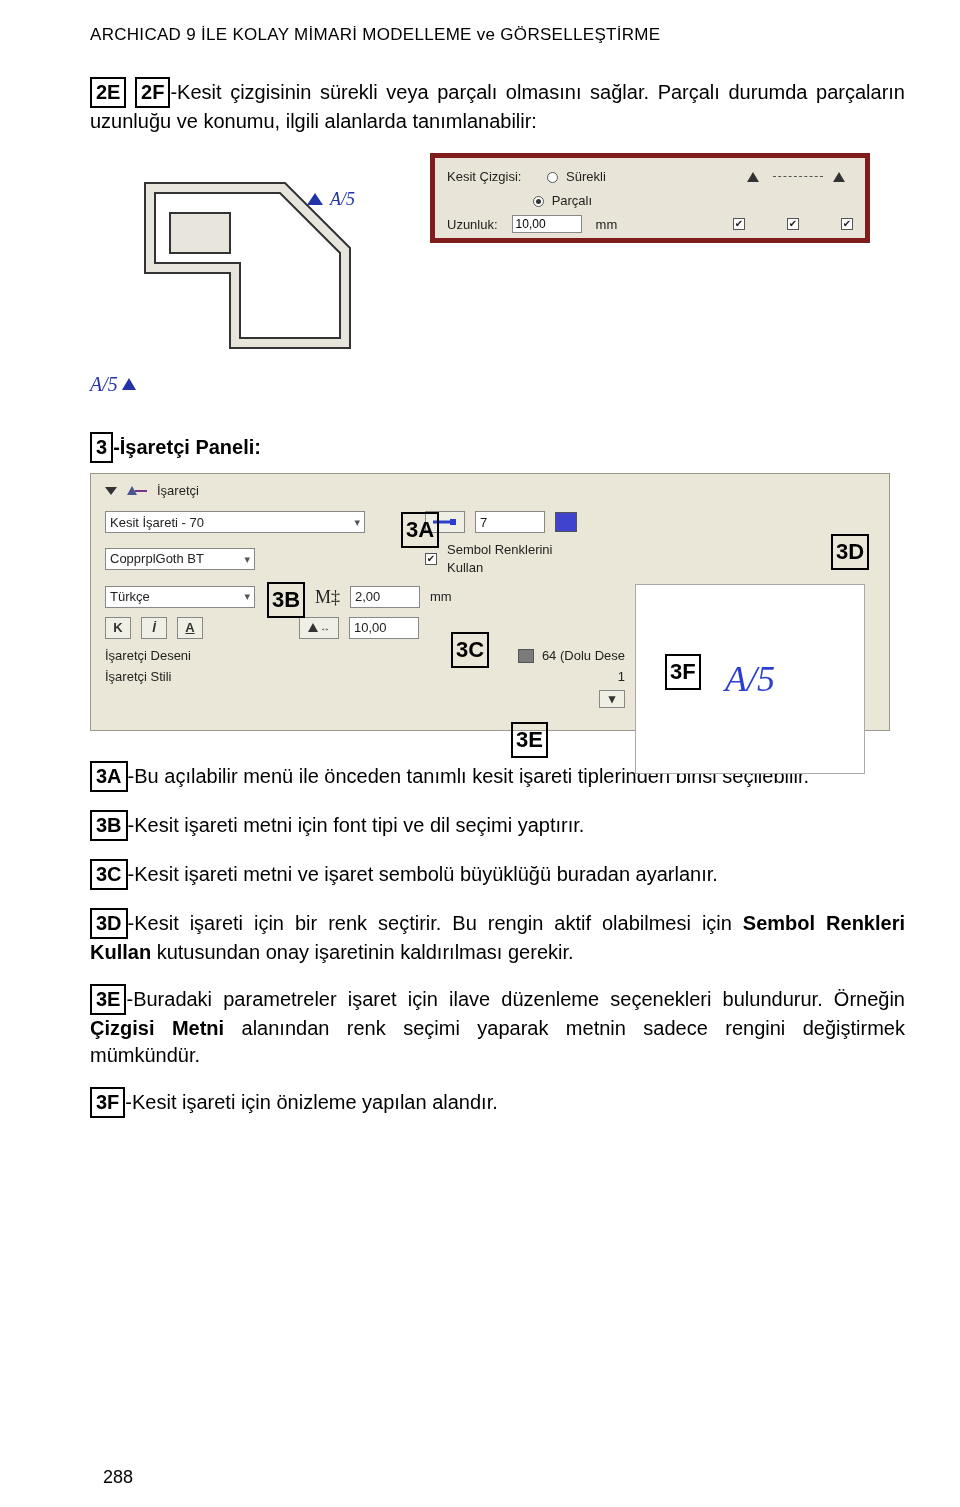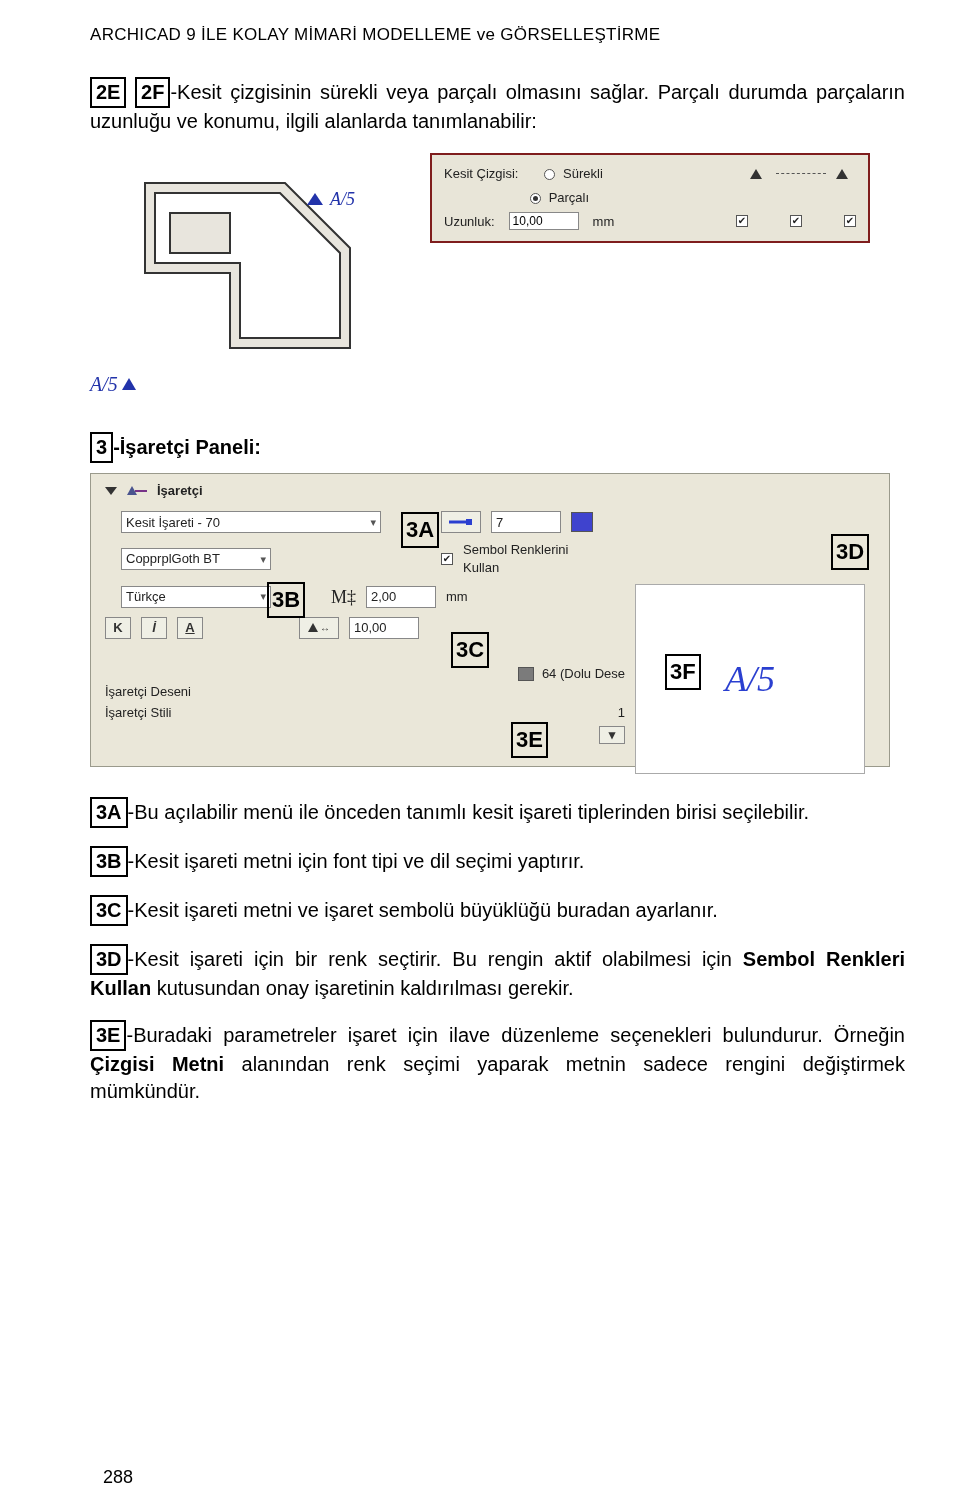--- a/index.html
+++ b/index.html
@@ -22,41 +22,41 @@
 
   
   .floorplan-wrap { width:300px; height:210px; position:relative; }
   .floorplan-wrap svg { width:100%; height:100%; }
   .a5-label { fill:#2233aa; font: italic 18px "Times New Roman", serif; }
   .a5-tri { fill:#2233aa; }
   .a5-outer { color:#2233aa; font: italic 20px "Times New Roman", serif; margin-top:10px; display:flex; align-items:center; gap:4px; }
   .a5-outer .tri { display:inline-block; width:0; height:0; border-left:7px solid transparent; border-right:7px solid transparent; border-bottom:12px solid #2233aa; }
 
   
-  .kc-panel { background:#e8e5d8; border:2px solid #7f1d1d; width:440px; height:90px; padding:10px 12px; font-size:13px; color:#222; position:relative; }
+  .kc-panel { background:#e8e5d8; border:5px solid #7f1d1d; width:440px; height:90px; padding:10px 12px; font-size:13px; color:#222; position:relative; }
   .kc-row { display:flex; align-items:center; gap:14px; margin-bottom:6px; }
   .kc-panel input[type=text] { width:70px; height:18px; font-size:12px; padding:0 3px; border:1px solid #888; }
   .radio { display:inline-block; width:11px; height:11px; border:1px solid #555; border-radius:50%; background:#fff; margin-right:4px; vertical-align:middle; position:relative; }
   .radio.on::after { content:""; position:absolute; inset:2px; border-radius:50%; background:#333; }
   .tri-icon { display:inline-block; width:24px; height:18px; position:relative; }
   .tri-icon::before { content:""; position:absolute; left:4px; top:4px; width:0;height:0; border-left:6px solid transparent; border-right:6px solid transparent; border-bottom:10px solid #333; }
   .dashline { display:inline-block; width:50px; border-top:1px dashed #555; vertical-align:middle; }
   .cb { display:inline-block; width:12px; height:12px; border:1px solid #555; background:#fff; text-align:center; line-height:10px; font-size:10px; }
   .cb.on::after { content:"✔"; }
 
   
   .panel { background:#eae7d9; border:1px solid #9a9a8c; width:800px; margin:10px 0 30px 0; position:relative; padding:8px 14px 18px 14px; font-size:13px; color:#222; }
-  .panel-title { display:flex; align-items:center; gap:10px; padding-bottom:4px;font-weight:bold; }
+  .panel-title { display:flex; align-items:center; gap:10px; padding-bottom:4px; }
   .panel-title .tri { display:inline-block; width:0;height:0; border-left:6px solid transparent; border-right:6px solid transparent; border-top:8px solid #333; }
   .panel-title .mark { display:inline-block; width:20px; height:14px; position:relative; }
   .panel-title .mark::before { content:""; position:absolute; left:0; top:2px; width:0;height:0; border-left:5px solid transparent; border-right:5px solid transparent; border-bottom:9px solid #4a548e; }
   .panel-title .mark::after { content:""; position:absolute; left:8px; top:6px; width:12px; border-top:2px solid #738; }
 
   .panel-row { display:flex; align-items:center; gap:10px; margin:8px 0; flex-wrap:nowrap; }
-  .sel { border:1px solid #888; background:#fff; height:22px; display:flex; align-items:center; padding:0 4px;margin-left:16px; }
+  .sel { border:1px solid #888; background:#fff; height:22px; display:flex; align-items:center; padding:0 4px; }
   .sel .dd { margin-left:auto; font-size:11px; color:#555; }
   .sel.w260{width:260px;} .sel.w150{width:150px;}
   .inp { border:1px solid #888; background:#fff; height:22px; width:70px; padding:0 4px; display:flex; align-items:center; }
 
   .btn { border:1px solid #888; background:#efefe5; height:22px; min-width:26px; display:flex; align-items:center; justify-content:center; font-weight:bold; color:#333; }
 
   .swatch { width:22px; height:20px; border:1px solid #555; }
   .swatch.blue { background:#3f43ce; }
   .swatch.gray { background:#7b7b7b; }
 
@@ -207,21 +207,21 @@
       <span style="display:inline-block;width:0;height:0;border-left:5px solid transparent;border-right:5px solid transparent;border-bottom:9px solid #333;"></span>
       <span style="margin-left:2px;font-size:10px;">↔</span>
     </div>
     <div class="inp">
           <span>10,00</span>
         </div>
   </div>
 
   <div class="list-area" style="width:520px;">
     <div class="lr">
-      <span style="flex:1;margin-top:36px;">İşaretçi Deseni</span>
+      <span style="flex:1;">İşaretçi Deseni</span>
       <span class="swatch gray" style="width:16px;height:14px;"></span>
       <span>64 (Dolu Dese</span>
     </div>
     <div class="lr">
       <span style="flex:1;">İşaretçi Stili</span>
       <span>1</span>
     </div>
     <div class="lr" style="justify-content:flex-end;">
       <div class="btn" style="width:20px;height:18px;">▾</div>
     </div>
@@ -248,16 +248,19 @@
 </p>
 <p>
   <span class="boxed">3C</span><span>-Kesit işareti metni ve işaret sembolü büyüklüğü buradan ayarlanır.</span>
 </p>
 <p>
   <span class="boxed">3D</span><span>-Kesit işareti için bir renk seçtirir. Bu rengin aktif olabilmesi için </span><b>Sembol Renkleri Kullan</b><span> kutusundan onay işaretinin kaldırılması gerekir.</span>
 </p>
 <p>
   <span class="boxed">3E</span><span>-Buradaki parametreler işaret için ilave düzenleme seçenekleri bulundurur. Örneğin </span><b>Çizgisi Metni</b><span> alanından renk seçimi yaparak metnin sadece rengini değiştirmek mümkündür.</span>
 </p>
+<p>
+  <span class="boxed">3F</span><span>-Kesit işareti için önizleme yapılan alandır.</span>
+</p>
 
 </div>
 
 <div class="page-num">288</div>
 
 </body></html>

